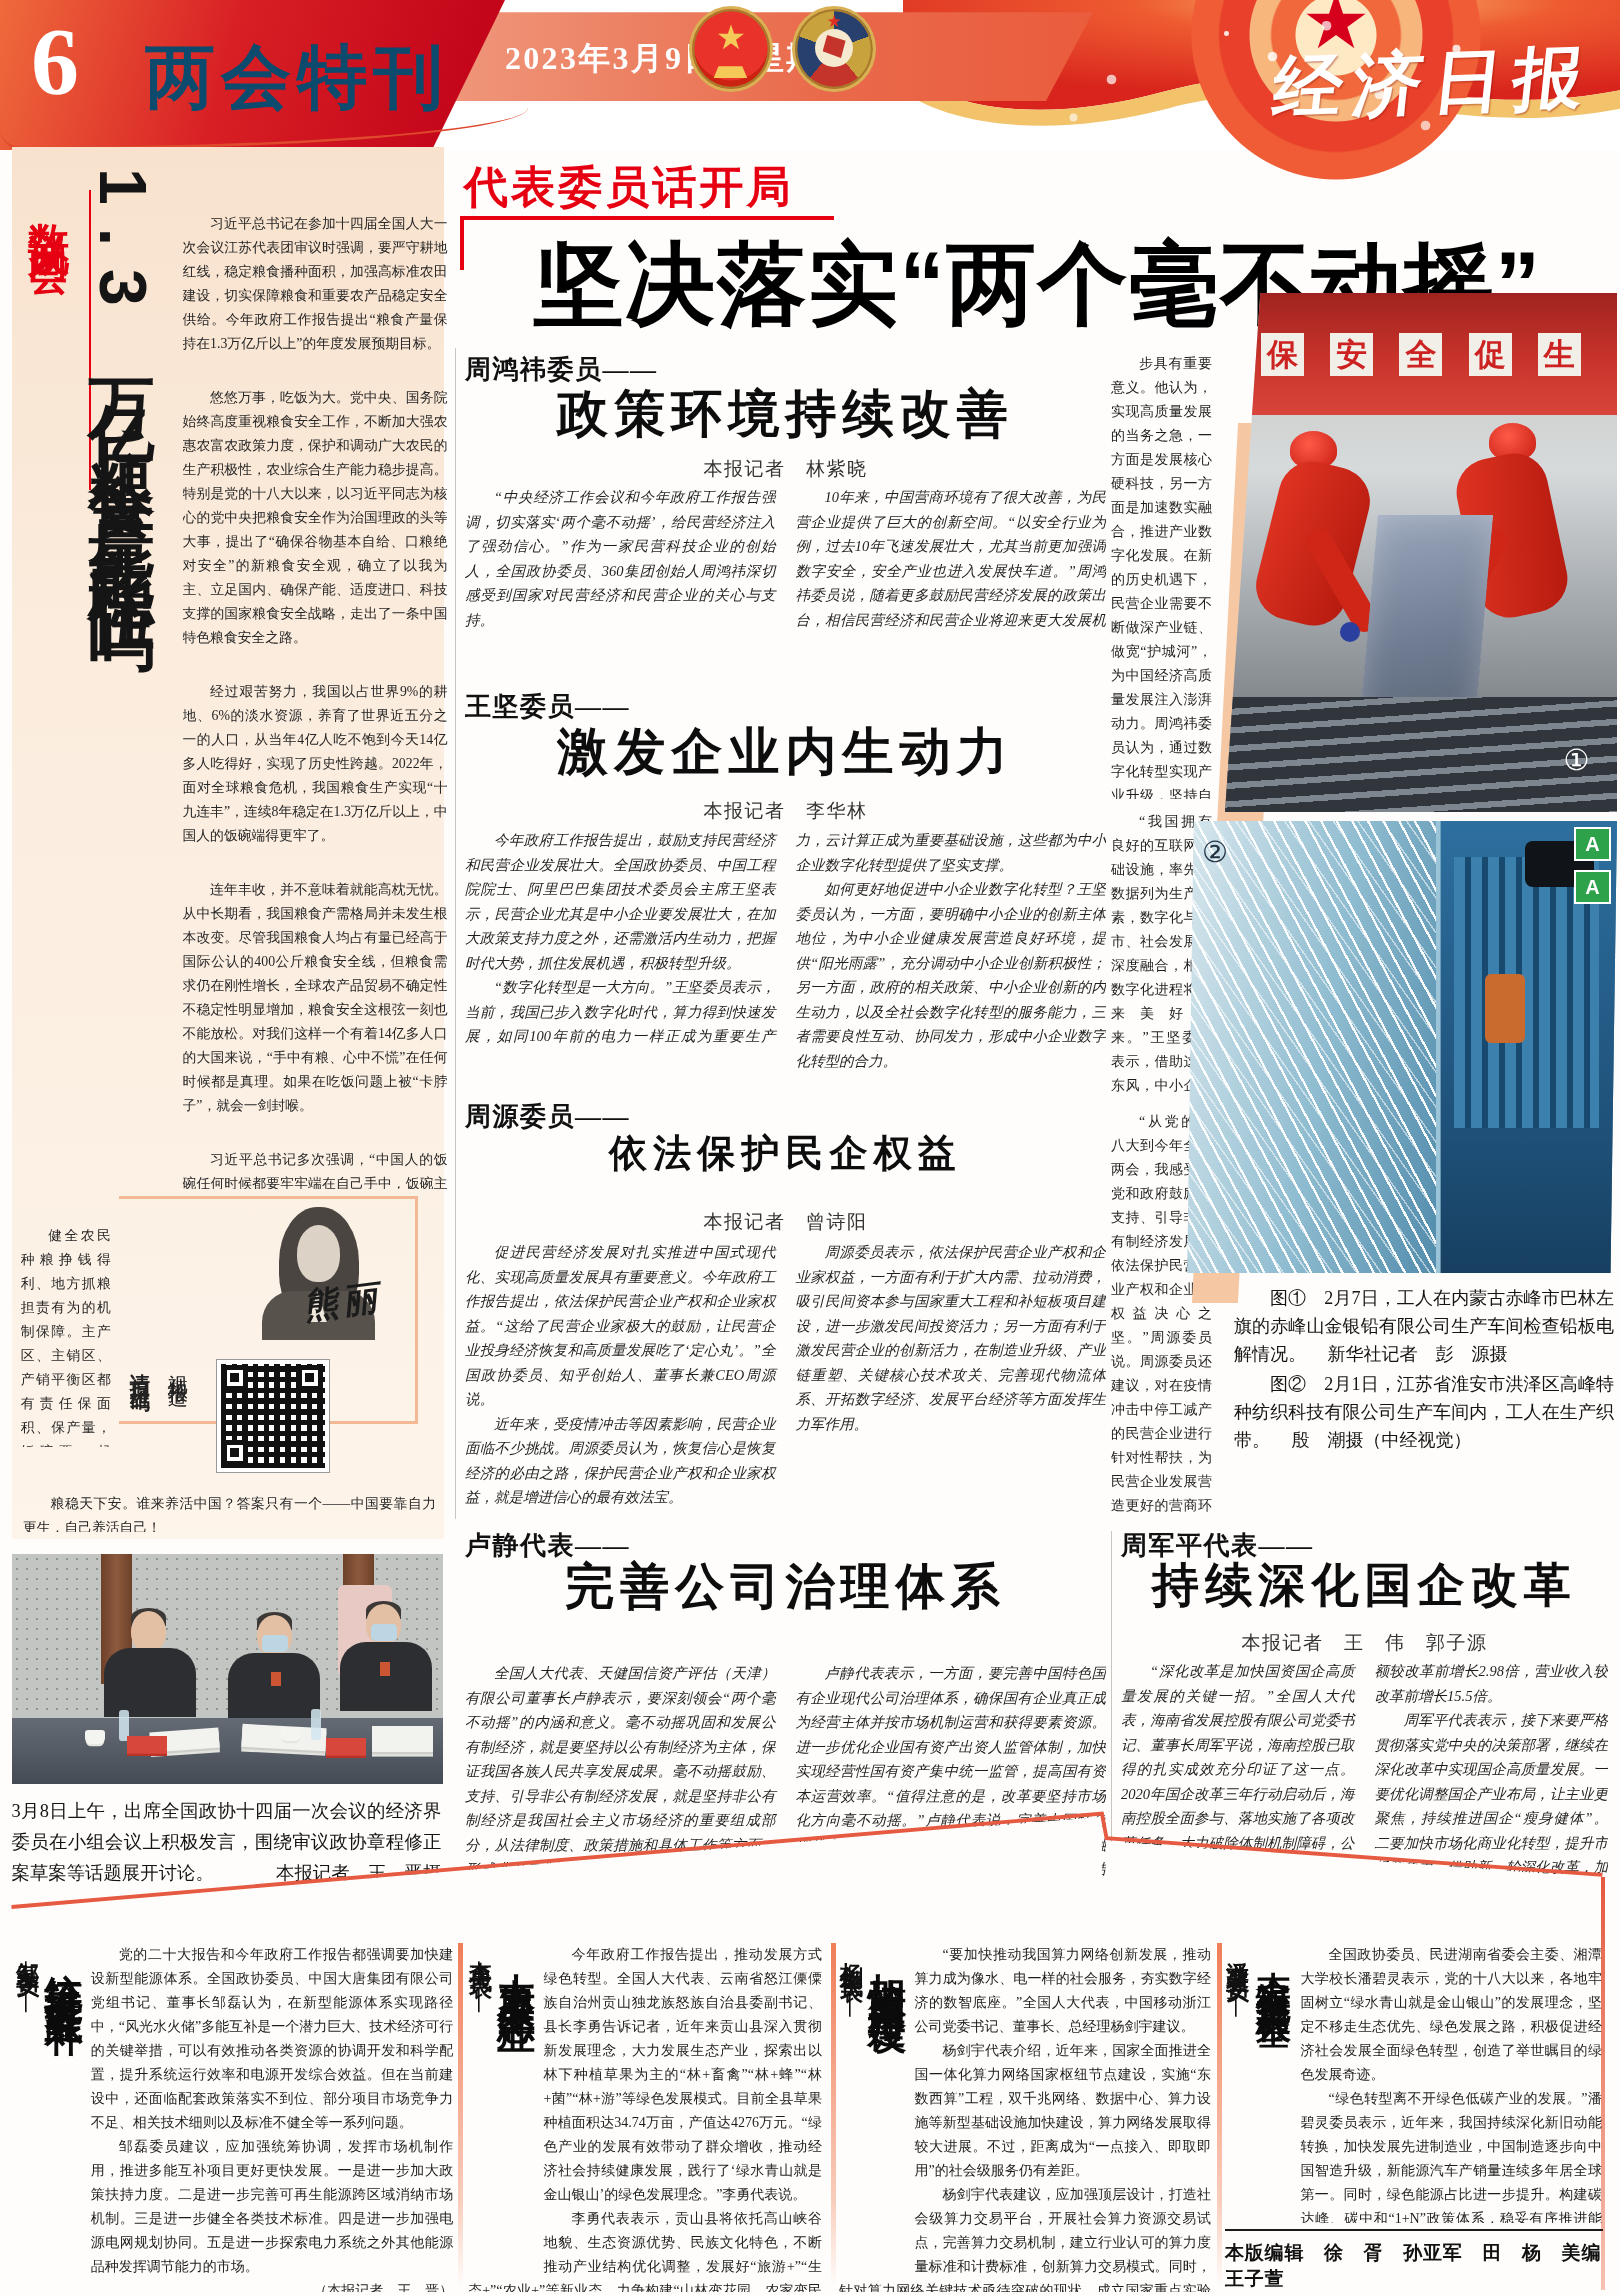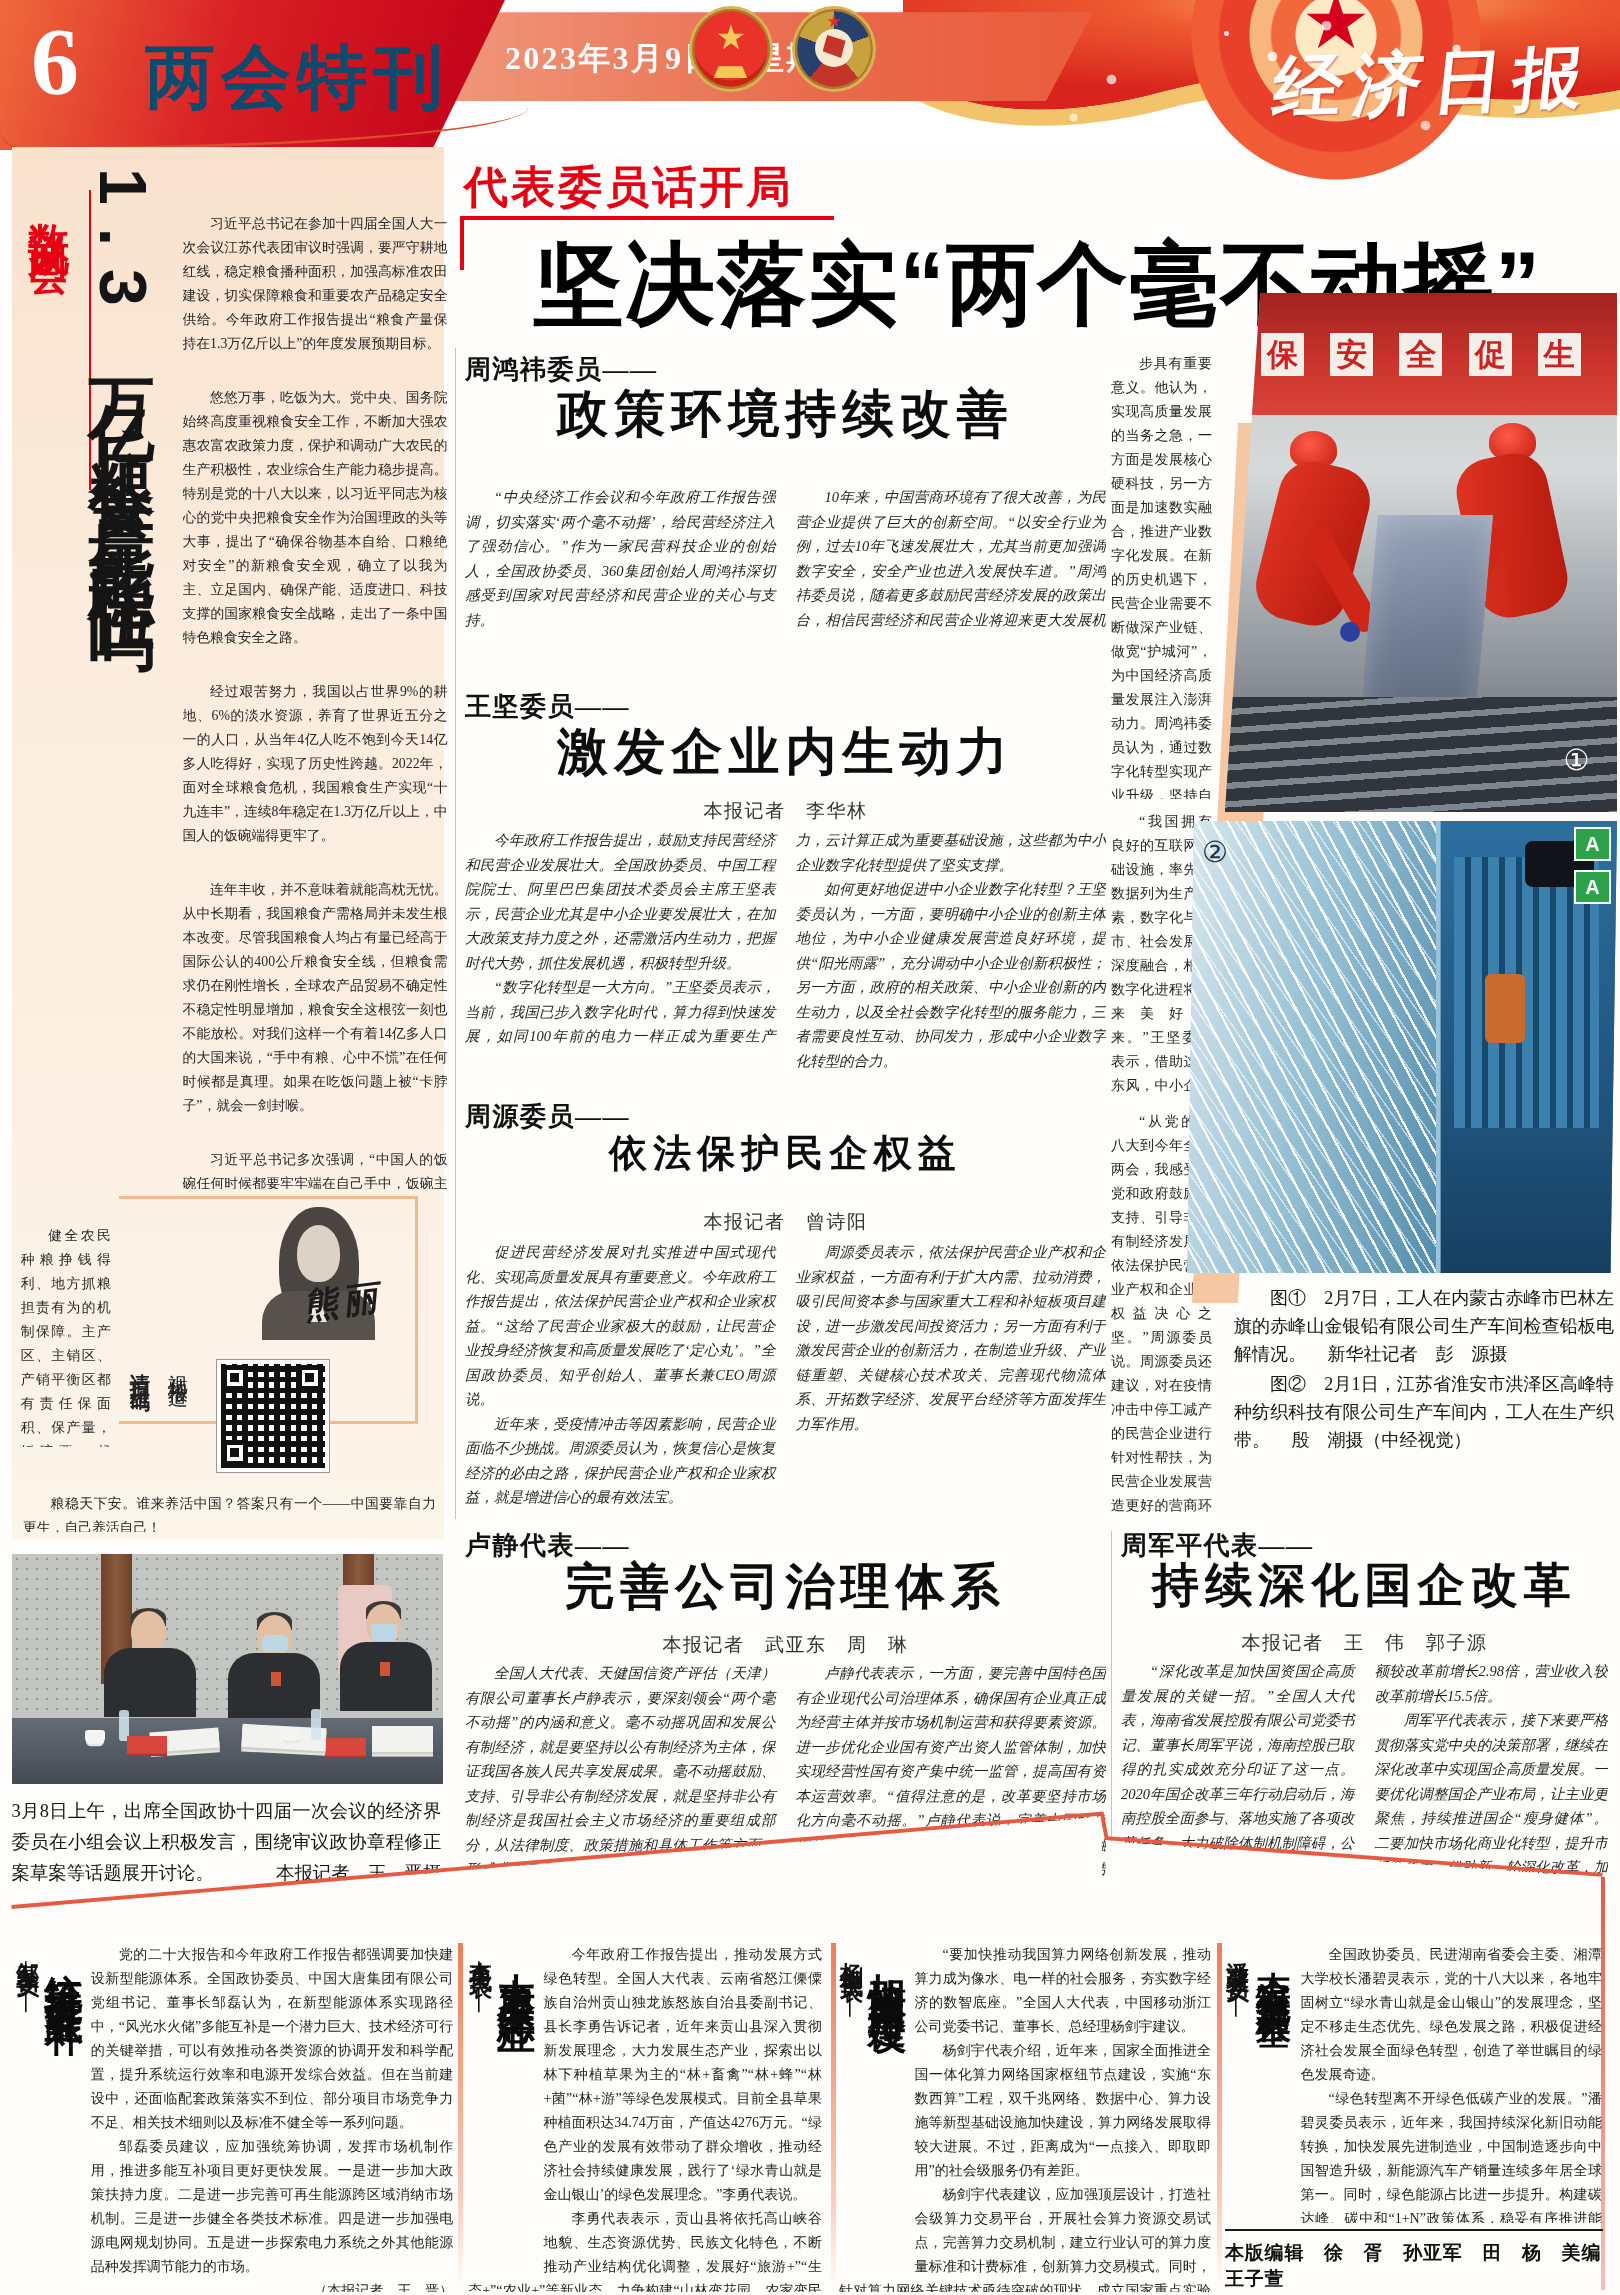--- a/index.html
+++ b/index.html
@@ -250,20 +250,21 @@
 
   <div id="main-kicker">代表委员话开局</div>
   <div id="kicker-underline"></div>
   <div id="kicker-tick"></div>
   <div id="main-headline">坚决落实“两个毫不动摇”</div>
   <div class="vrule" style="left:455px; top:348px; height:1171px;"></div>
   <div class="vrule" style="left:1111px; top:1531px; height:392px;"></div>
 
   <div class="art-header" style="left:465px; top:352px;">周鸿祎委员——</div>
   <div class="art-title" style="left:465px; top:380px; width:641px; font-size:51px;">政策环境持续改善</div>
+  <div class="art-byline" style="left:465px; top:456px; width:641px;">本报记者　林紫晓</div>
   <div class="art-text" style="left:465px; top:485px; width:641px; height:194px;">
     <p>“中央经济工作会议和今年政府工作报告强调，切实落实‘两个毫不动摇’，给民营经济注入了强劲信心。”作为一家民营科技企业的创始人，全国政协委员、360集团创始人周鸿祎深切感受到国家对民营经济和民营企业的关心与支持。</p>
     <p>10年来，中国营商环境有了很大改善，为民营企业提供了巨大的创新空间。“以安全行业为例，过去10年飞速发展壮大，尤其当前更加强调数字安全，安全产业也进入发展快车道。”周鸿祎委员说，随着更多鼓励民营经济发展的政策出台，相信民营经济和民营企业将迎来更大发展机遇，中国经济也一定会实现安全、平稳、健康的发展。</p>
 
   </div>
 
   <div class="art-header" style="left:465px; top:689px;">王坚委员——</div>
   <div class="art-title" style="left:465px; top:718px; width:641px; font-size:51px;">激发企业内生动力</div>
   <div class="art-byline" style="left:465px; top:798px; width:641px;">本报记者　李华林</div>
   <div class="art-text" style="left:465px; top:828px; width:641px; height:260px;">
@@ -276,21 +277,20 @@
   <div class="art-title" style="left:465px; top:1128px; width:641px; font-size:38px;">依法保护民企权益</div>
   <div class="art-byline" style="left:465px; top:1209px; width:641px;">本报记者　曾诗阳</div>
   <div class="art-text" style="left:465px; top:1240px; width:641px; height:274px;">
     <p>促进民营经济发展对扎实推进中国式现代化、实现高质量发展具有重要意义。今年政府工作报告提出，依法保护民营企业产权和企业家权益。“这给了民营企业家极大的鼓励，让民营企业投身经济恢复和高质量发展吃了‘定心丸’。”全国政协委员、知乎创始人、董事长兼CEO周源说。</p>
     <p>近年来，受疫情冲击等因素影响，民营企业面临不少挑战。周源委员认为，恢复信心是恢复经济的必由之路，保护民营企业产权和企业家权益，就是增进信心的最有效法宝。</p>
     <p>周源委员表示，依法保护民营企业产权和企业家权益，一方面有利于扩大内需、拉动消费，吸引民间资本参与国家重大工程和补短板项目建设，进一步激发民间投资活力；另一方面有利于激发民营企业的创新活力，在制造业升级、产业链重塑、关键核心技术攻关、完善现代物流体系、开拓数字经济、发展平台经济等方面发挥生力军作用。</p>
   </div>
 
   <div class="art-header" style="left:465px; top:1528px;">卢静代表——</div>
   <div class="art-title" style="left:465px; top:1554px; width:641px; font-size:49px;">完善公司治理体系</div>
-  <div class="art-byline" style="left:465px; top:1632px; width:641px;">本报记者　武亚东　周　琳</div>
   <div class="art-text" style="left:465px; top:1661px; width:641px; height:268px;">
     <p>全国人大代表、天健国信资产评估（天津）有限公司董事长卢静表示，要深刻领会“两个毫不动摇”的内涵和意义。毫不动摇巩固和发展公有制经济，就是要坚持以公有制经济为主体，保证我国各族人民共享发展成果。毫不动摇鼓励、支持、引导非公有制经济发展，就是坚持非公有制经济是我国社会主义市场经济的重要组成部分，从法律制度、政策措施和具体工作等方面，形成非公有制经济良性发展的基础、条件和环境。</p>
     <p>卢静代表表示，一方面，要完善中国特色国有企业现代公司治理体系，确保国有企业真正成为经营主体并按市场机制运营和获得要素资源。进一步优化企业国有资产出资人监管体制，加快实现经营性国有资产集中统一监管，提高国有资本运营效率。“值得注意的是，改革要坚持市场化方向毫不动摇。”卢静代表说，完善中国特色现代企业制度，须体现中国特色，把党的领导融入公司治理各环节，把党组织内嵌到公司治理结构之中。</p>
 
   </div>
 
   <div class="art-header" style="left:1121px; top:1528px;">周军平代表——</div>
   <div class="art-title" style="left:1121px; top:1554px; width:487px; font-size:47px;">持续深化国企改革</div>
   <div class="art-byline" style="left:1121px; top:1630px; width:487px;">本报记者　王　伟　郭子源</div>
   <div class="art-text" style="left:1121px; top:1659px; width:487px; height:230px;">

